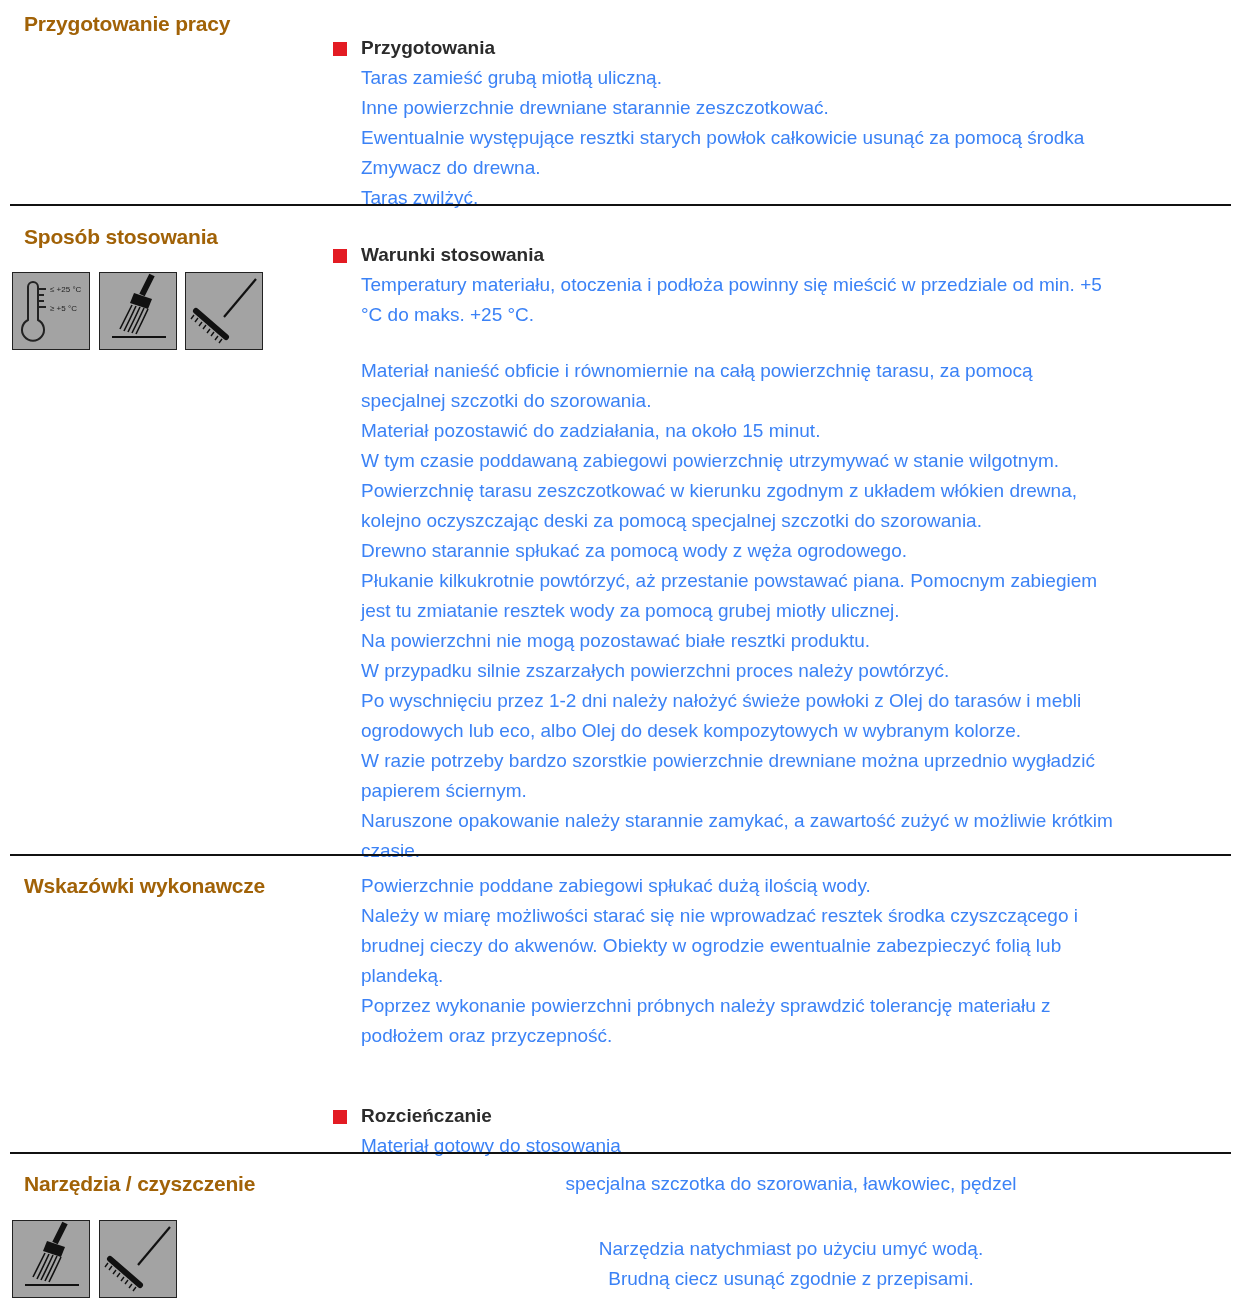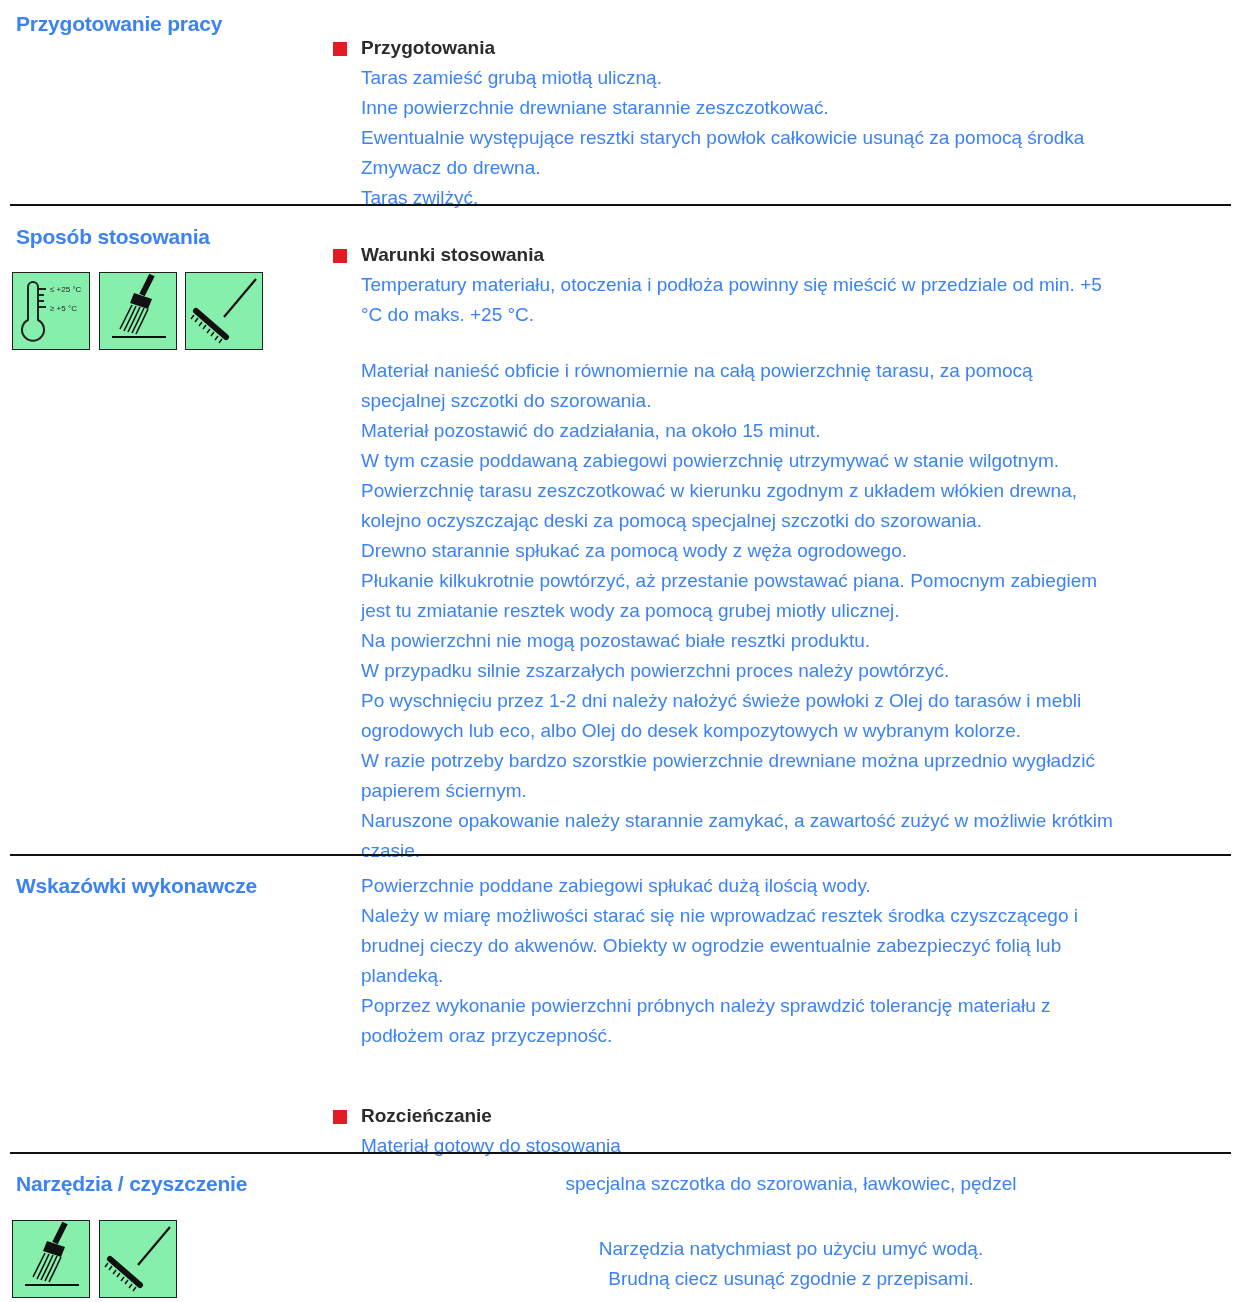--- a/index.html
+++ b/index.html
@@ -3,36 +3,36 @@
 <meta charset="utf-8">
 <style>
   html, body { margin: 0; padding: 0; background: #ffffff; }
   body {
     width: 1237px; height: 1302px; position: relative; overflow: hidden;
     font-family: "Liberation Sans", "DejaVu Sans", sans-serif;
     color: #2b2b2b;
   }
   .section { position: absolute; left: 0; width: 1237px; }
   .label {
-    position: absolute; left: 16px;
-    font-size: 21px; font-weight: bold; color: #3b82f6;
+    position: absolute; left: 24px;
+    font-size: 21px; font-weight: bold; color: #a16207;
     letter-spacing: -0.2px; line-height: 30px;
   }
   .content { position: absolute; left: 361px; width: 860px; }
   .sub-head {
     position: relative; font-size: 19px; font-weight: bold; line-height: 30px; color: #2b2b2b; margin-top: 24px;
   }
   .sub-head .bullet {
     position: absolute; left: -28px; top: 9px; width: 14px; height: 14px; background: #e31b23;
   }
   .line { font-size: 19px; line-height: 30px; color: #3b82f6; white-space: nowrap; }
   .gap { height: 26px; }
   .divider { position: absolute; left: 10px; width: 1221px; height: 2px; background: #111; }
   .icon-box {
-    position: absolute; width: 76px; height: 76px; border: 1.5px solid #222; background: #86efac;
+    position: absolute; width: 76px; height: 76px; border: 1.5px solid #222; background: #a3a3a3;
   }
   .icon-box svg { width: 76px; height: 76px; display: block; }
 </style>
 </head>
 <body>
 
 <div class="section" style="top:0;">
   <div class="label" style="top:9px;">Przygotowanie pracy</div>
   <div class="content" style="top:9px;">
     <div class="sub-head">

